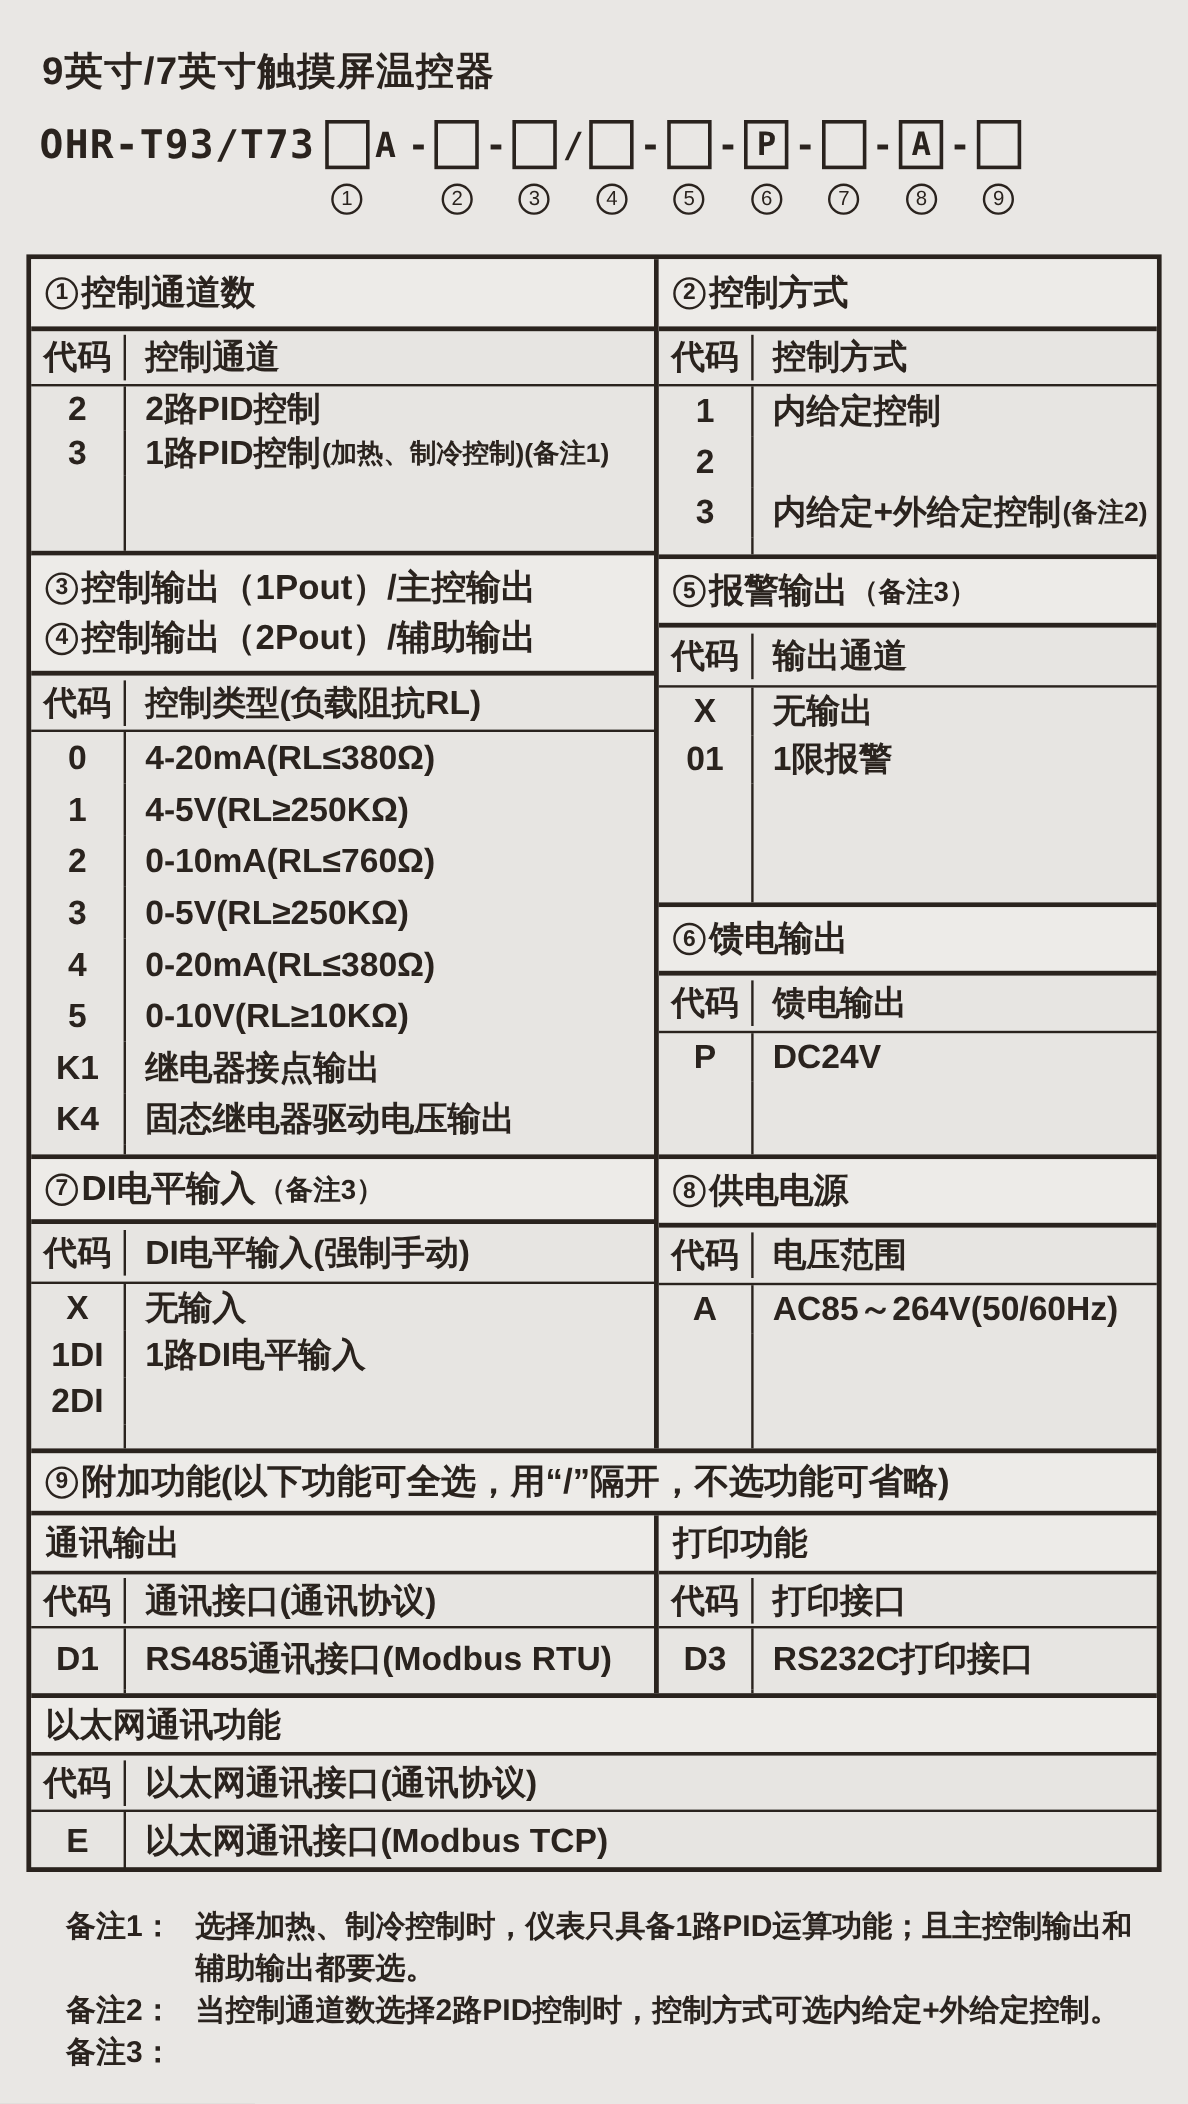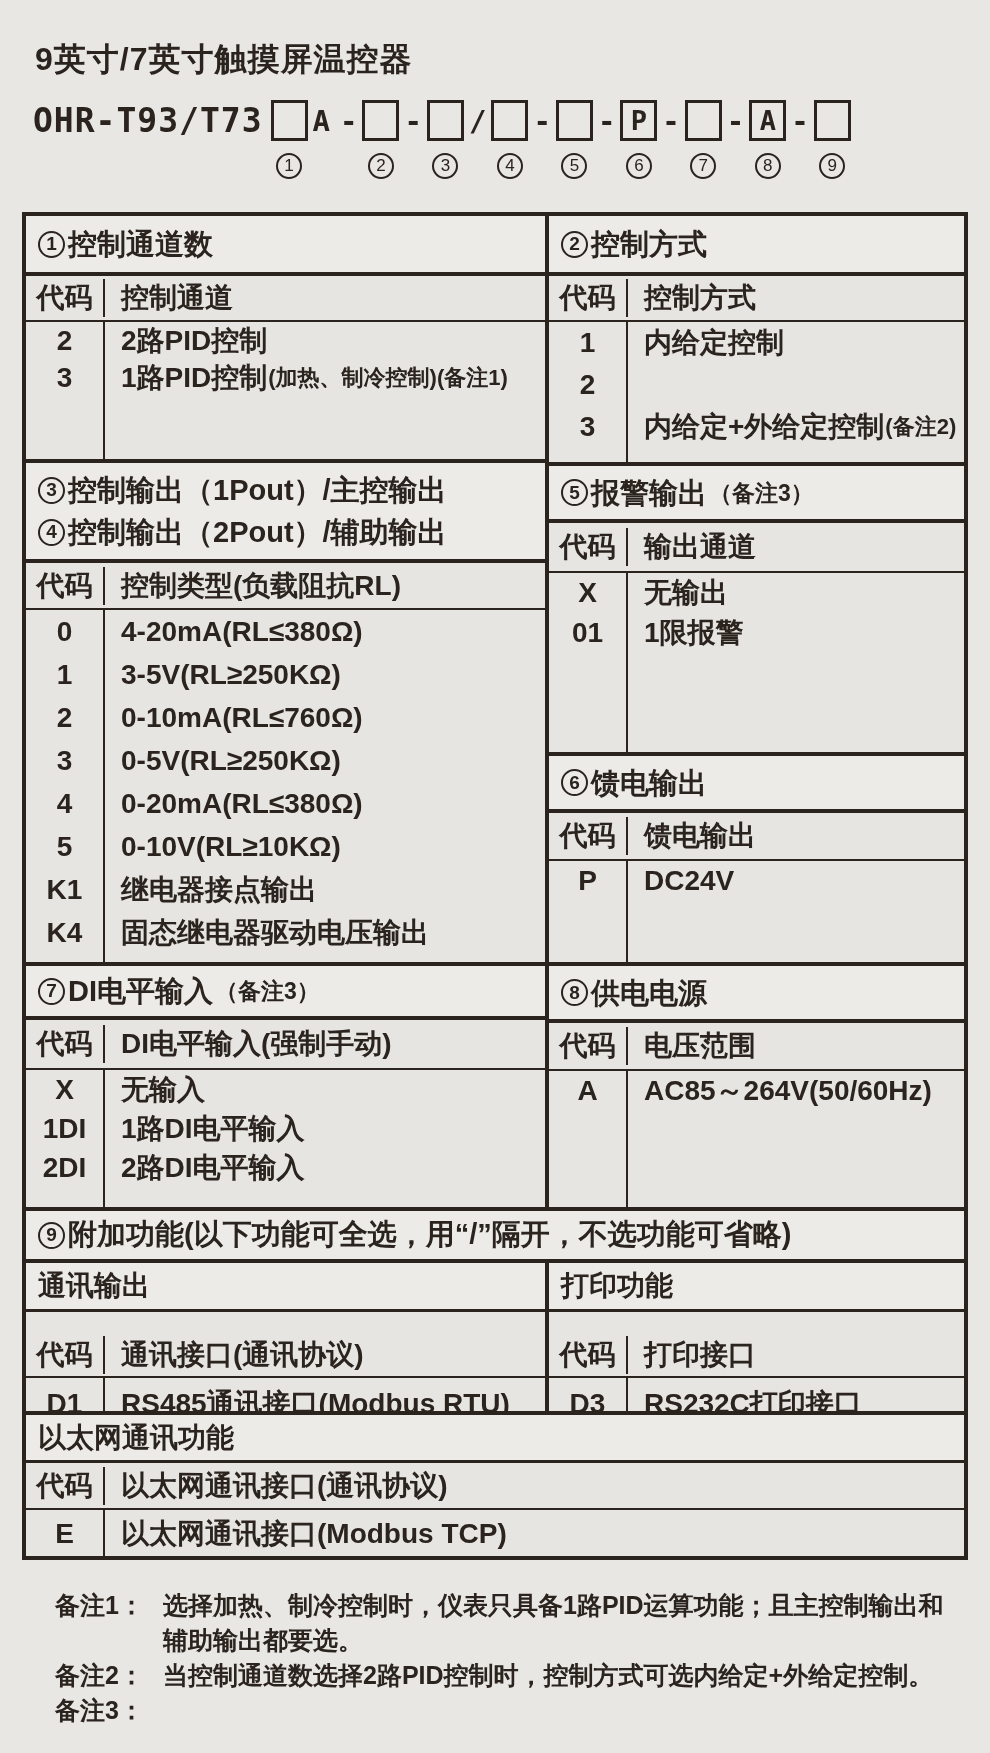--- a/index.html
+++ b/index.html
@@ -82,21 +82,21 @@
   .row-note { font-size:22px; font-weight:600; margin-left:1px; }
   .filler-row { flex:1 1 auto; display:flex; }
   .filler-row .code-cell { border-right:2px solid #2a231e; }
   
   .sec9-head {
     border-top:4px solid #2a231e; border-bottom:4px solid #2a231e;
     background:#edebe8; height:56px; display:flex; align-items:center;
     padding-left:12px;
   }
   .funcs-row { display:flex; height:148px; }
-  .func-cell { display:flex; flex-direction:column;gap:21px; }
+  .func-cell { display:flex; flex-direction:column; }
   .func-cell.left { width:523px; border-right:4px solid #2a231e; }
   .func-cell.right { flex:1; }
   .sub-head {
     height:49px; border-bottom:3px solid #2a231e; background:#edebe8;
     display:flex; align-items:center; padding-left:12px;
     font-size:28px; font-weight:700;
   }
   .eth-section { border-top:4px solid #2a231e; display:flex; flex-direction:column; height:145px; }
   .eth-head {
     height:48px; border-bottom:3px solid #2a231e; background:#edebe8;
@@ -218,21 +218,21 @@
               </div>
               <div class="data-row" style="height: 43px;">
                 <div class="code-cell" style="width: 79px;">0</div>
                 <div class="label-cell">
                   <span>4-20mA(RL≤380Ω)</span>
                 </div>
               </div>
               <div class="data-row" style="height: 43px;">
                 <div class="code-cell" style="width: 79px;">1</div>
                 <div class="label-cell">
-                  <span>3-5V(RL≥250KΩ)</span>
+                  <span>4-5V(RL≥250KΩ)</span>
                 </div>
               </div>
               <div class="data-row" style="height: 43px;">
                 <div class="code-cell" style="width: 79px;">2</div>
                 <div class="label-cell">
                   <span>0-10mA(RL≤760Ω)</span>
                 </div>
               </div>
               <div class="data-row" style="height: 43px;">
                 <div class="code-cell" style="width: 79px;">3</div>
@@ -290,23 +290,20 @@
                 </div>
               </div>
               <div class="data-row" style="height: 39px;">
                 <div class="code-cell" style="width: 79px;">1DI</div>
                 <div class="label-cell">
                   <span>1路DI电平输入</span>
                 </div>
               </div>
               <div class="data-row" style="height: 39px;">
                 <div class="code-cell" style="width: 79px;">2DI</div>
-                <div class="label-cell">
-                  <span>2路DI电平输入</span>
-                </div>
               </div>
               <div class="filler-row">
                 <div class="code-cell" style="width: 79px;"></div>
                 <div class="label-cell"></div>
               </div>
             </div>
           </div>
         </div>
       <div class="col-right" id="col-right">
           <div class="section" style="height: 246px;">

